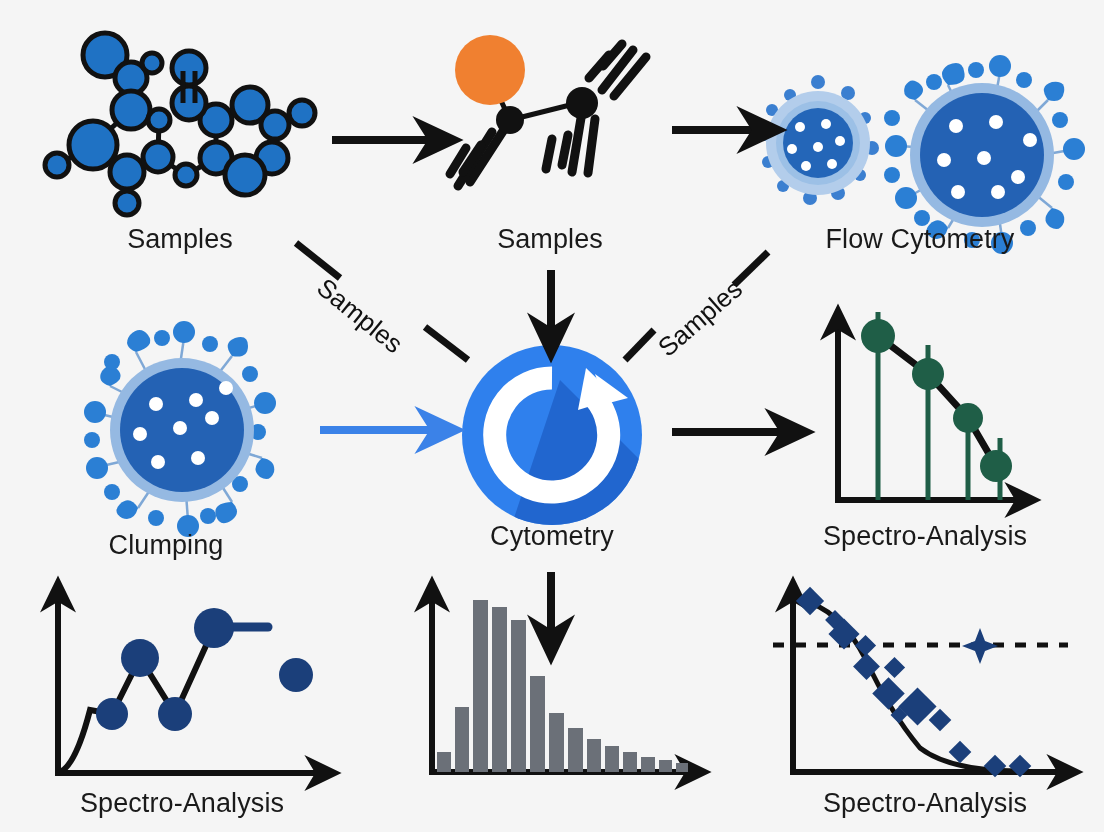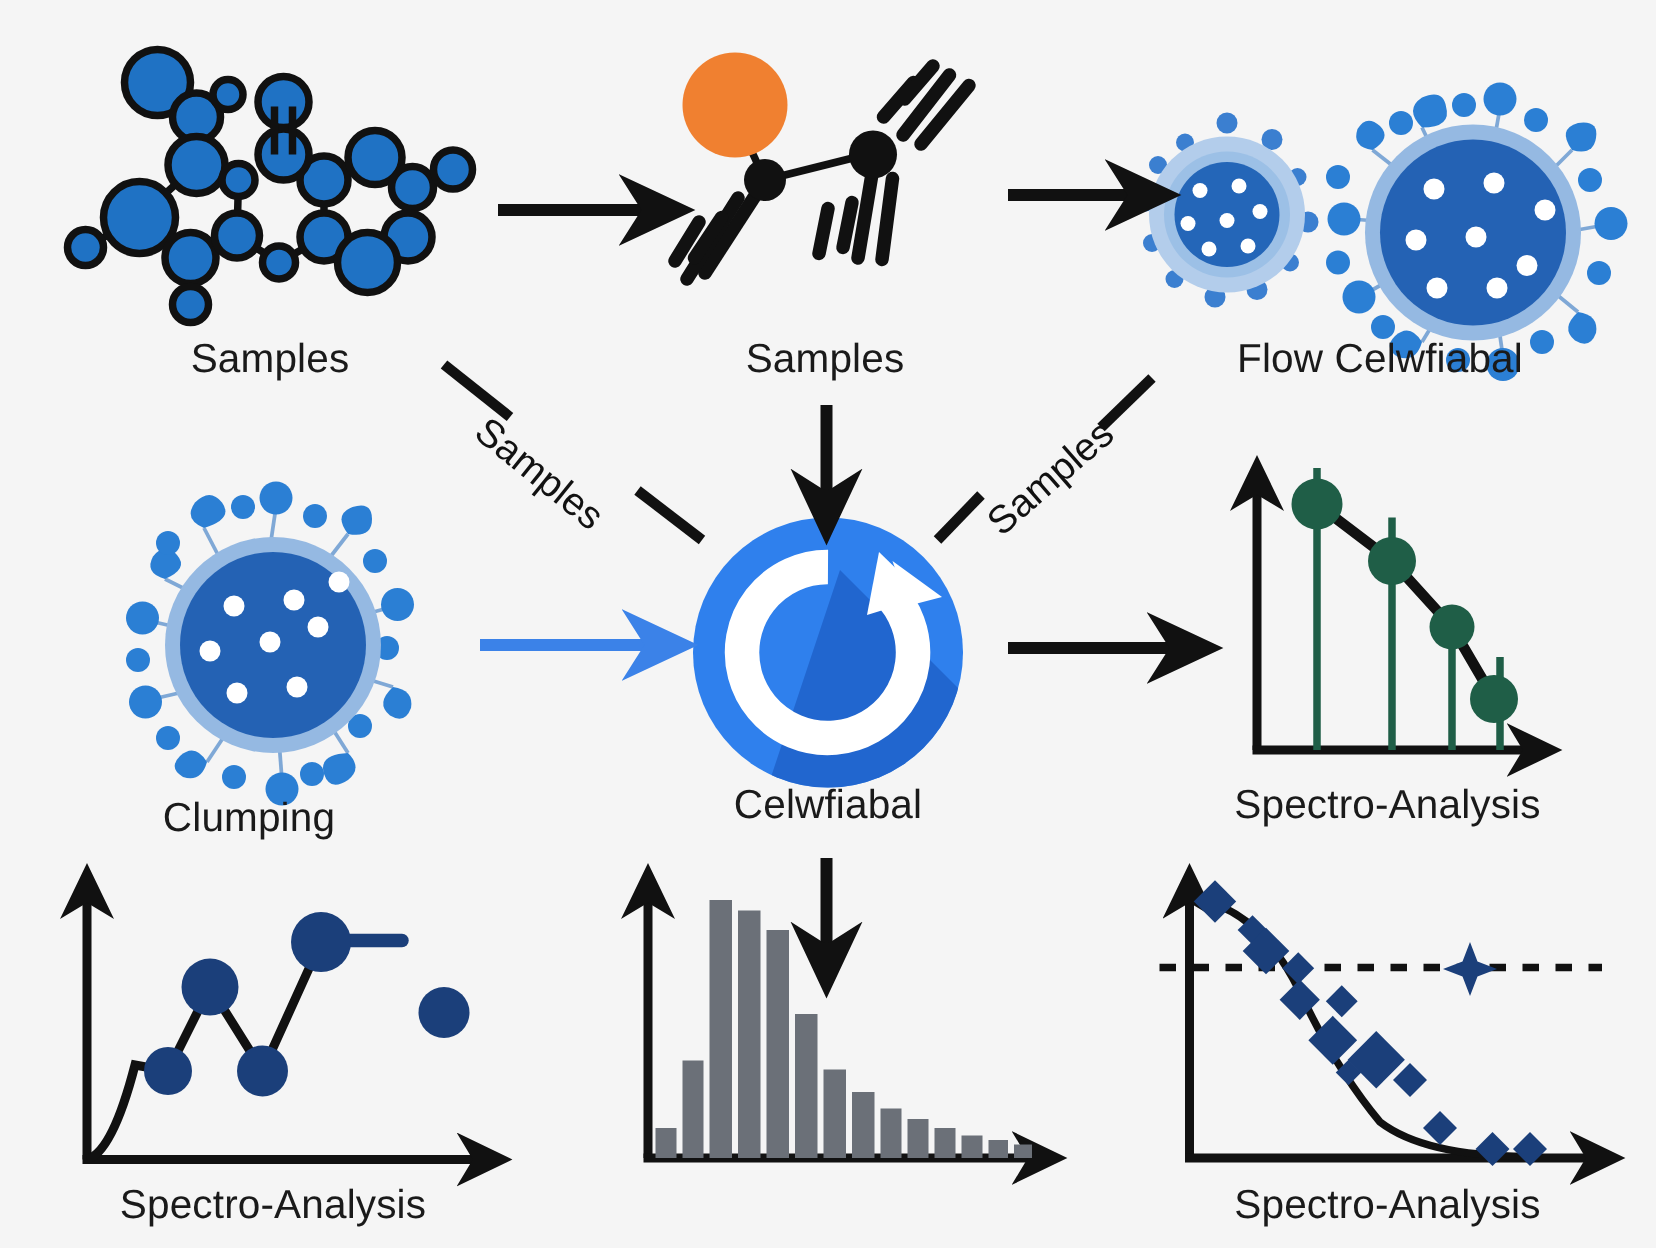--- a/index.html
+++ b/index.html
@@ -355,25 +355,25 @@
 
       <line x1="768" y1="252" x2="734" y2="285" stroke="#111" stroke-width="7"></line>
       <line x1="654" y1="330" x2="625" y2="360" stroke="#111" stroke-width="7"></line>
     </g>
   </svg>
 
   <div class="cap" style="left:80px;top:224px;width:200px;">Samples</div>
 
   <div class="cap" style="left:450px;top:224px;width:200px;">Samples</div>
 
-  <div class="cap" style="left:790px;top:224px;width:260px;">Flow Celwfiabal</div>
+  <div class="cap" style="left:790px;top:224px;width:260px;">Flow Cytometry</div>
 
   <div class="cap" style="left:66px;top:530px;width:200px;">Clumping</div>
 
-  <div class="cap" style="left:452px;top:521px;width:200px;">Celwfiabal</div>
+  <div class="cap" style="left:452px;top:521px;width:200px;">Cytometry</div>
 
   <div class="cap" style="left:795px;top:521px;width:260px;">Spectro-Analysis</div>
 
   <div class="cap" style="left:52px;top:788px;width:260px;">Spectro-Analysis</div>
 
 
   <div class="cap" style="left:795px;top:788px;width:260px;">Spectro-Analysis</div>
 
   <div class="rotlbl" style="left:330px;top:272px;transform:rotate(39deg);transform-origin:left top;">Samples</div>
 

